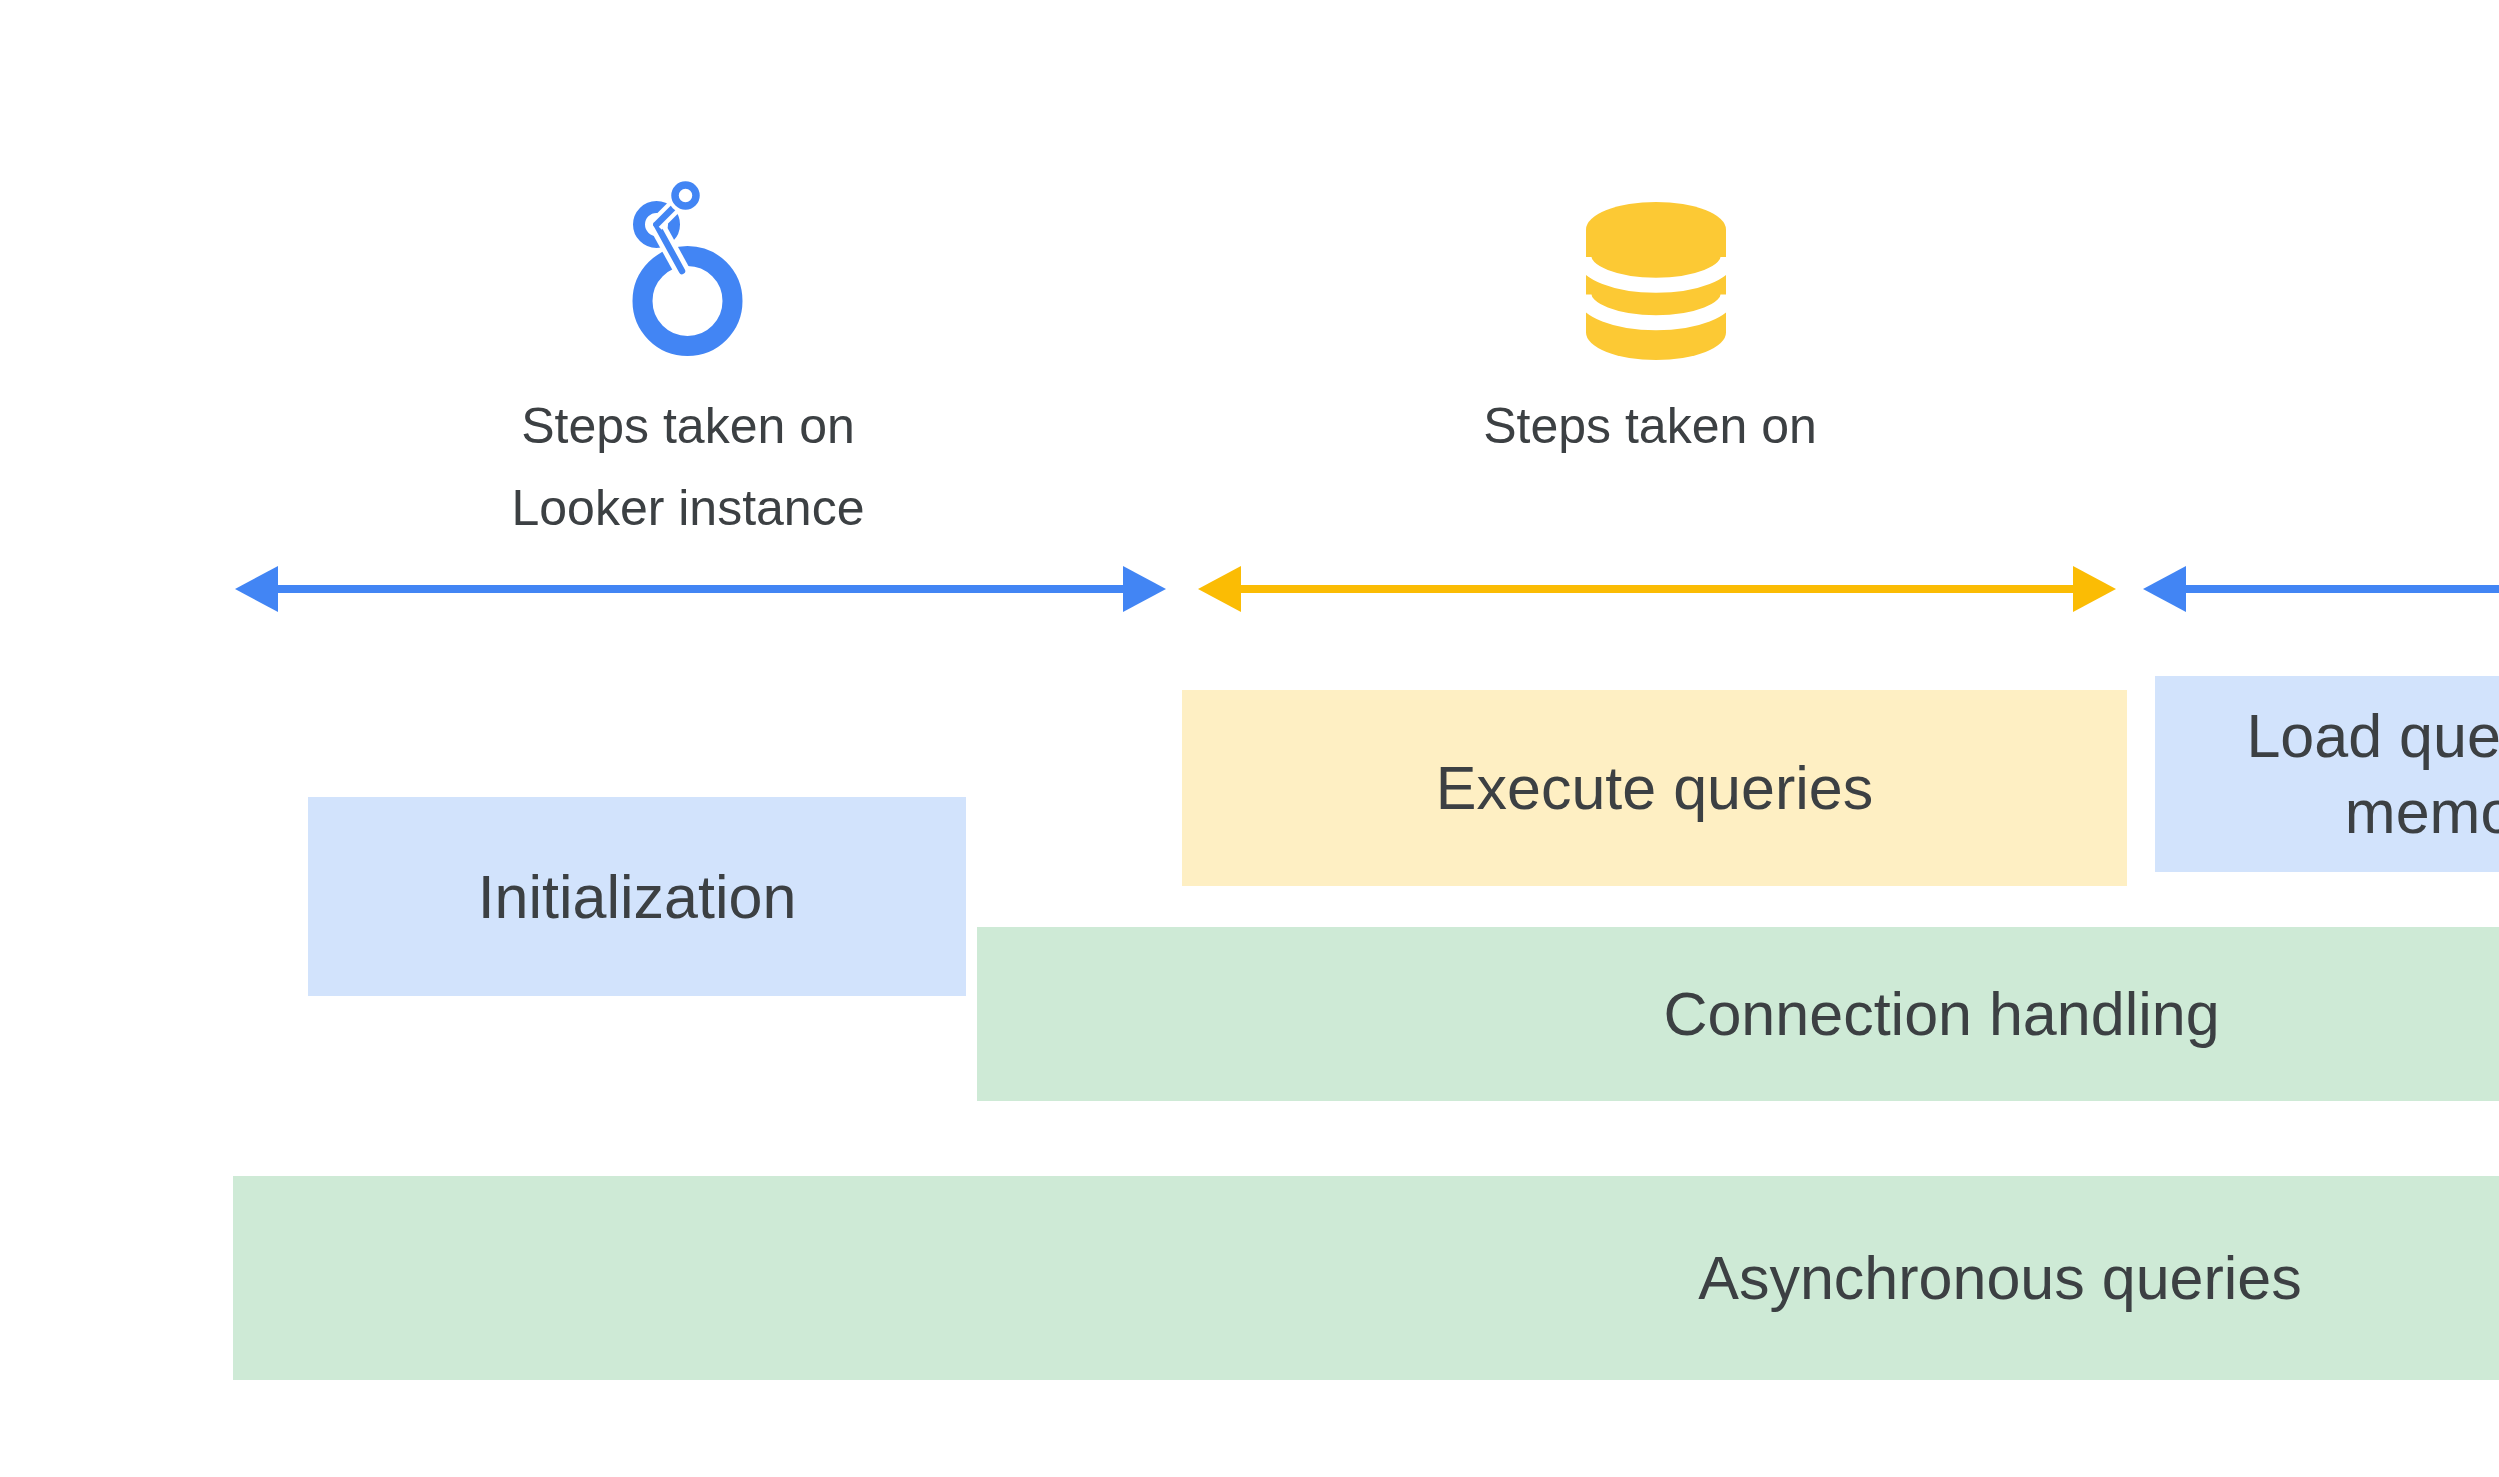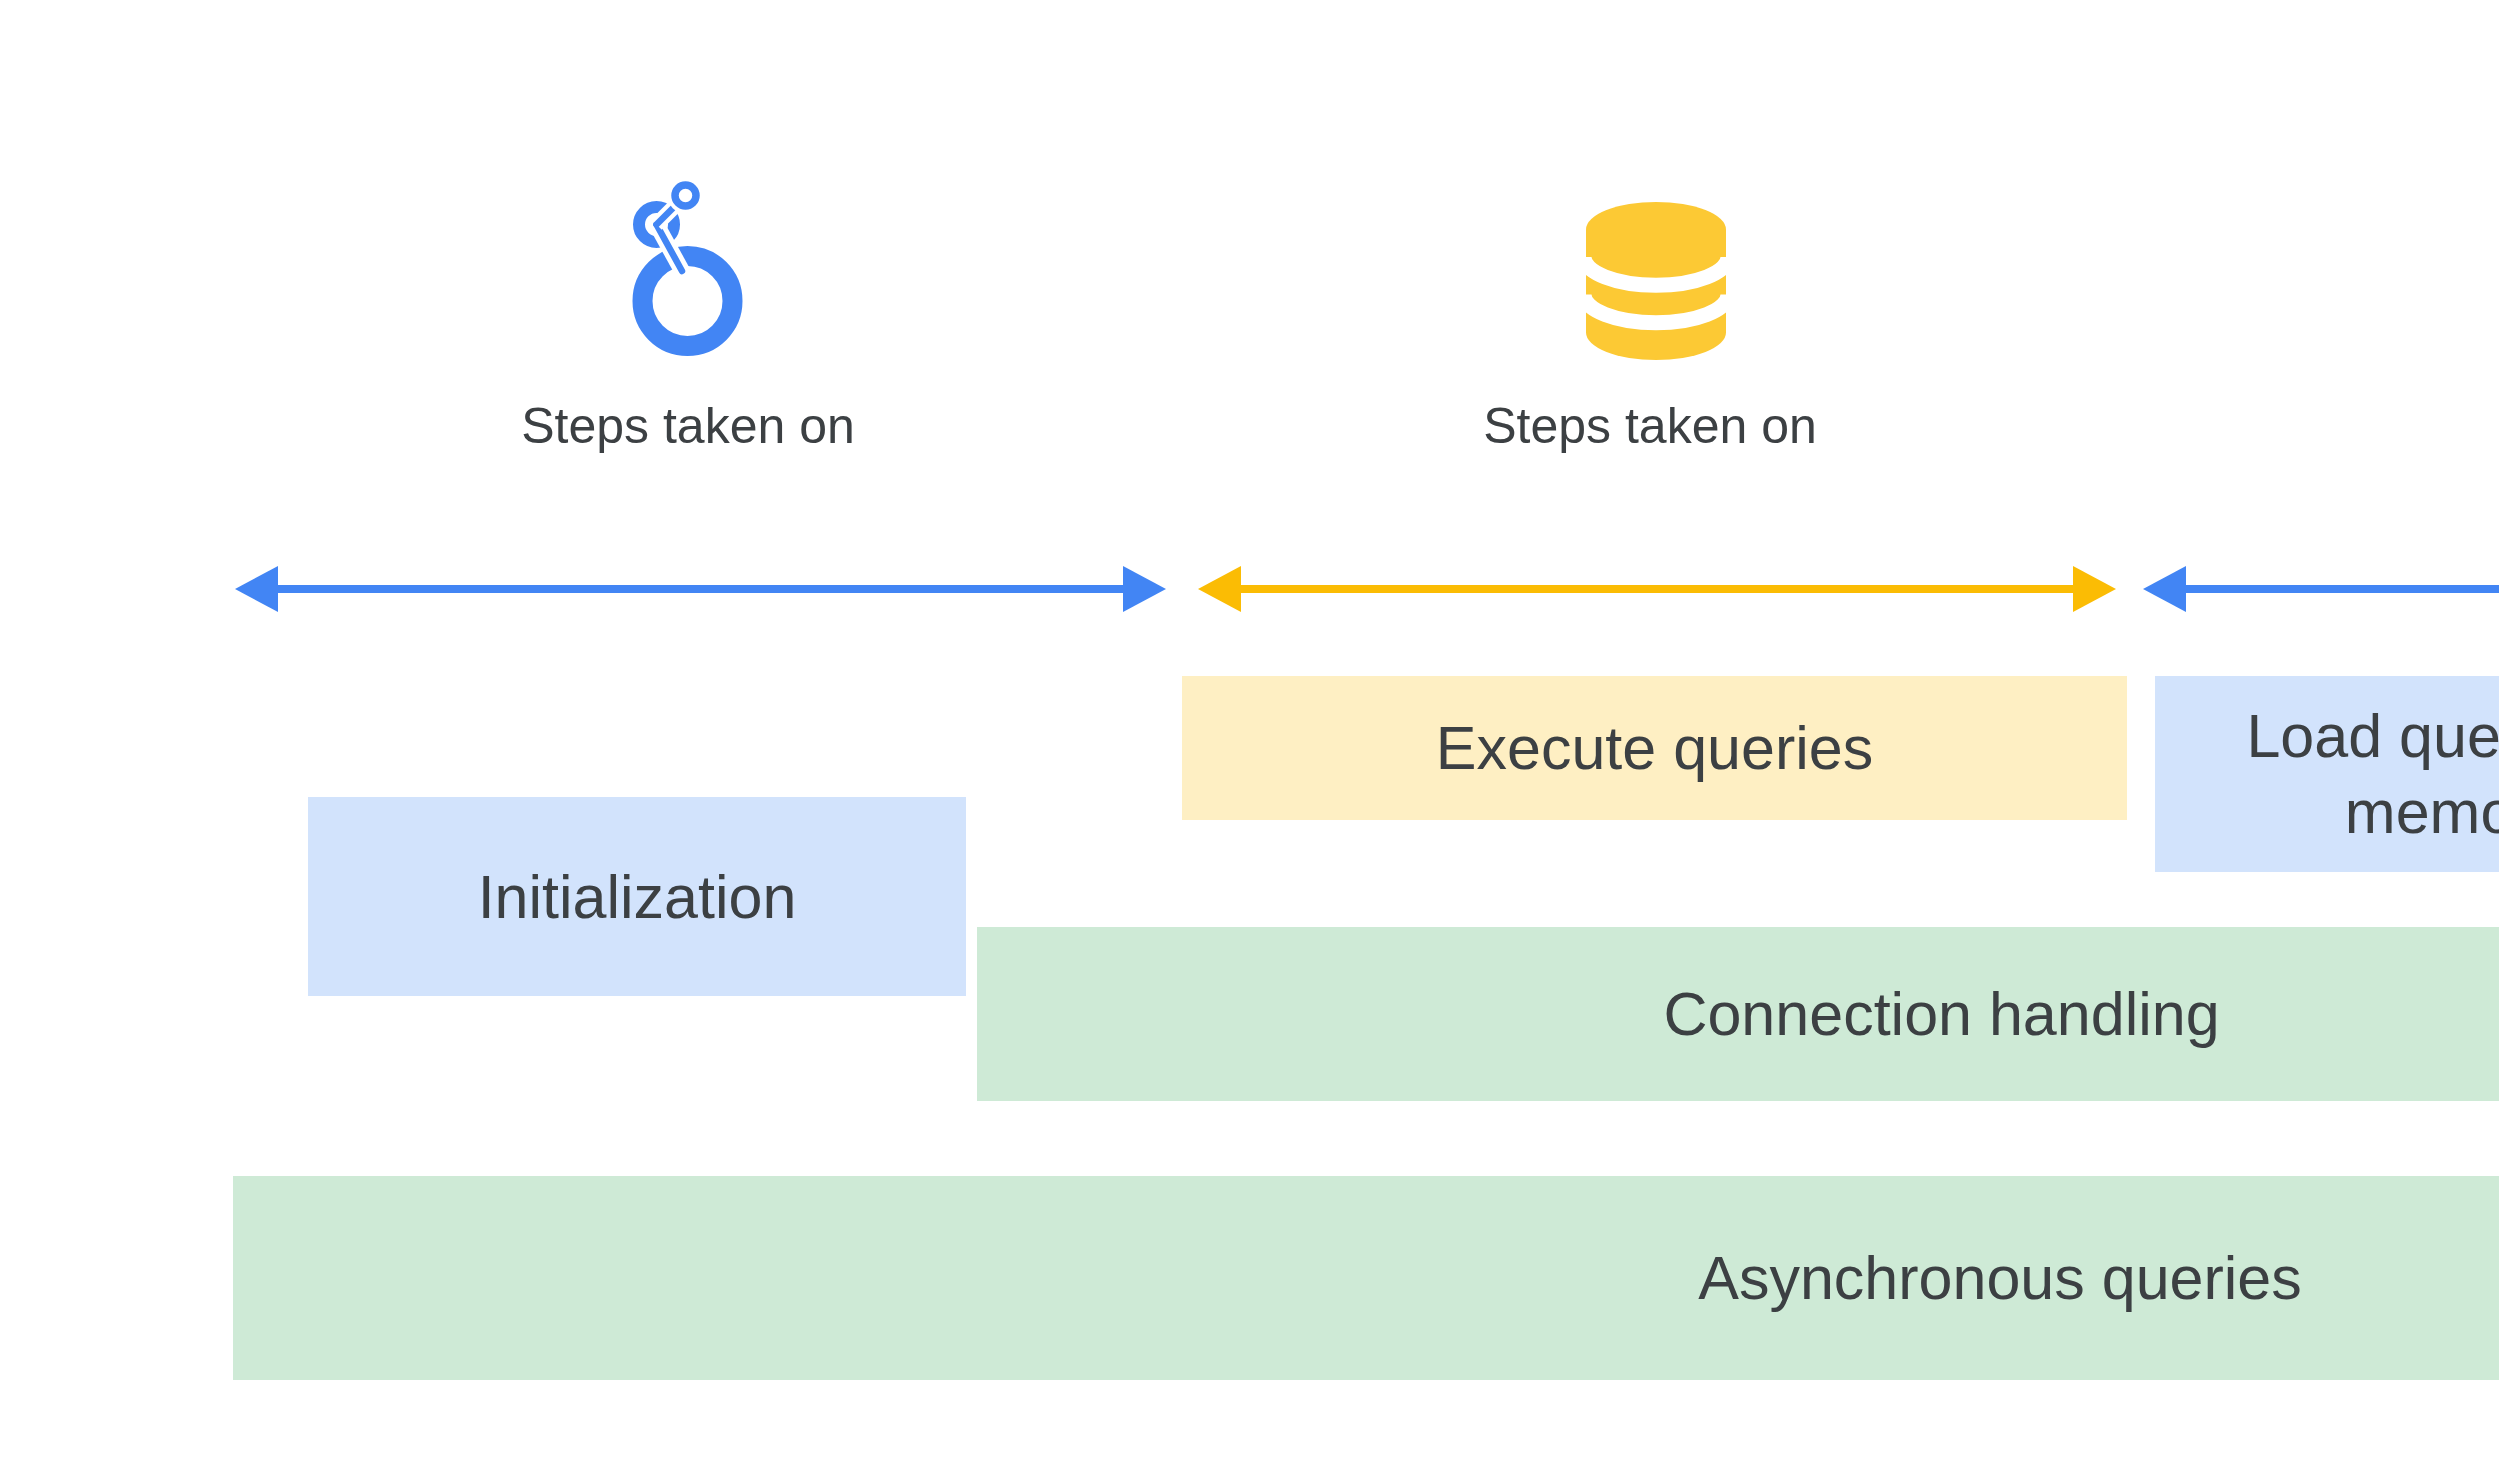--- a/index.html
+++ b/index.html
@@ -71,20 +71,21 @@
     <circle cx="49" cy="87" r="35" fill="none" stroke="var(--blue)" stroke-width="24"></circle>
     <line x1="49" y1="87" x2="103" y2="185" stroke="#ffffff" stroke-width="32"></line>
     <line x1="49" y1="87" x2="100" y2="180" stroke="var(--blue)" stroke-width="13" stroke-linecap="round"></line>
     <line x1="107" y1="29" x2="49" y2="87" stroke="#ffffff" stroke-width="30"></line>
     <line x1="107" y1="29" x2="49" y2="87" stroke="var(--blue)" stroke-width="13" stroke-linecap="round"></line>
     <circle cx="107" cy="29" r="21" fill="#ffffff" stroke="#ffffff" stroke-width="30"></circle>
     <circle cx="107" cy="29" r="21" fill="none" stroke="var(--blue)" stroke-width="15"></circle>
   </svg>
   <div class="section-caption" style="left:238px;">
     <span class="caption-line">Steps taken on</span>
+    <span class="caption-line">Looker instance</span>
   </div>
 
   <svg class="db-svg" style="left:1586px; top:202px;" viewBox="0 0 280 316" aria-hidden="true">
     <path d="M0,55 A140,55 0 0 1 280,55 L280,261 A140,55 0 0 1 0,261 Z" fill="var(--icon_yellow)"></path>
     <path d="M-4,110 A140,55 0 0 0 284,110" fill="none" stroke="#ffffff" stroke-width="30"></path>
     <path d="M-4,185 A140,55 0 0 0 284,185" fill="none" stroke="#ffffff" stroke-width="30"></path>
   </svg>
   <div class="section-caption" style="left:1200px;">
     <span class="caption-line">Steps taken on</span>
   </div>
@@ -100,21 +101,21 @@
     <polygon points="2,60 88,14 88,106" fill="currentColor"></polygon>
     <polygon points="1838,60 1752,14 1752,106" fill="currentColor"></polygon>
   </svg>
 
   <svg class="arrow-svg arrow-blue" style="left:2142px; top:559px; width:1616px;" viewBox="0 0 3232 120" aria-hidden="true">
     <line x1="72" y1="60" x2="3160" y2="60" stroke="currentColor" stroke-width="16"></line>
     <polygon points="2,60 88,14 88,106" fill="currentColor"></polygon>
     <polygon points="3230,60 3144,14 3144,106" fill="currentColor"></polygon>
   </svg>
 
-  <div class="pbox yellow" style="left:1182px; top:676px; width:945px; height:144px;">
+  <div class="pbox yellow" style="left:1182px; top:690px; width:945px; height:196px;">
     <span>Execute queries</span>
   </div>
 
   <div class="pbox blue" style="left:2155px; top:676px; width:600px; height:196px;">
     <span>Load queries in memory</span>
   </div>
 
   <div class="pbox blue" style="left:308px; top:797px; width:658px; height:199px;justify-content:center;">
     <span>Initialization</span>
   </div>

